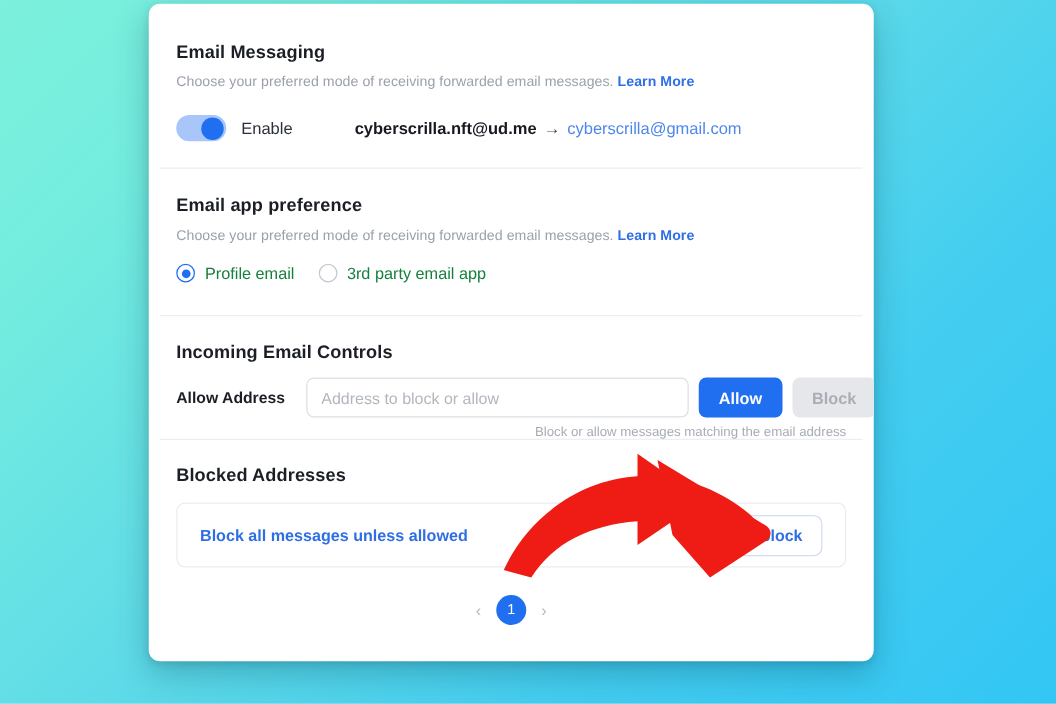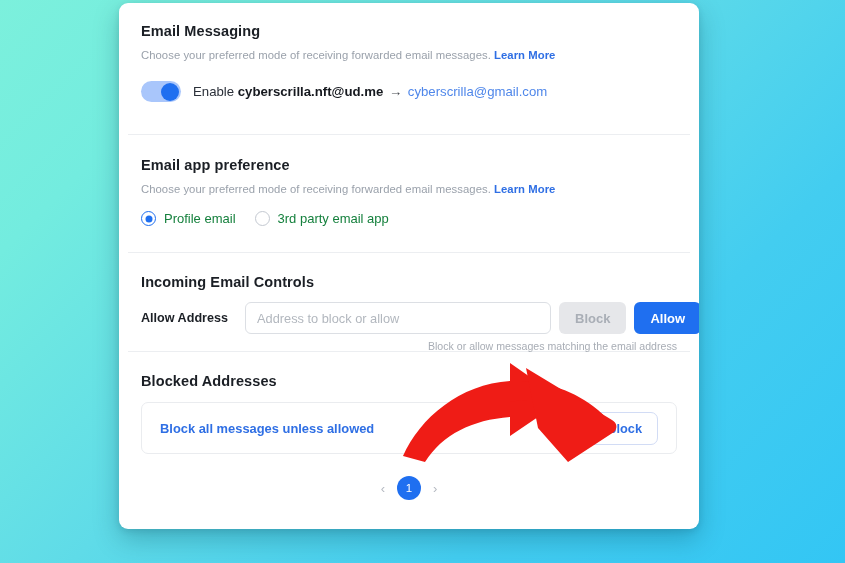--- a/index.html
+++ b/index.html
@@ -57,21 +57,21 @@
   }
   .link {
     color: #2f6fe4;
     font-weight: bold;
     text-decoration: none;
     cursor: pointer;
   }
 
   
   #sec-messaging { height: 131px; }
-  #sec-messaging .sec-title { padding-top: 20px; }
+  #sec-messaging .sec-title { padding-top: 31px; }
   #sec-messaging .sec-sub { padding-top: 10px; }
 
   .enable-row {
     display: flex;
     align-items: center;
     padding-top: 20px;
   }
   .toggle {
     width: 40px;
     height: 21px;
@@ -89,21 +89,21 @@
     height: 18px;
     border-radius: 50%;
     background: #1f6ff0;
   }
   .enable-text {
     margin-left: 12px;
     font-size: 13.2px;
     color: #2b3039;
     white-space: nowrap;
   }
-  .enable-text .addr-bold { font-weight: bold; color: #16191f; }
+  .enable-text .addr-bold { font-weight: bold; color: #16191f; margin-left: 46px; }
   .enable-text .arrow-glyph { color: #44484f; padding: 0 2px; }
   .enable-text .addr-link { color: #4f87ea; }
 
   
   #sec-pref { height: 117px; }
   #sec-pref .sec-title { padding-top: 22px; }
   #sec-pref .sec-sub { padding-top: 10px; }
 
   .radio-row {
     display: flex;
@@ -326,22 +326,22 @@
   </div>
 
   <div class="divider"></div>
 
   <div class="section" id="sec-incoming">
     <h2 class="sec-title">Incoming Email Controls</h2>
 
     <div class="field-row">
       <span class="field-label">Allow Address</span>
       <input class="addr-input" type="text" placeholder="Address to block or allow" style="">
+      <button class="btn btn-allow">Allow</button>
       <button class="btn btn-block">Block</button>
-      <button class="btn btn-allow">Allow</button>
     </div>
     <div class="helper">Block or allow messages matching the email address</div>
   </div>
 
   <div class="divider"></div>
 
   <div class="section" id="sec-blocked">
     <h2 class="sec-title">Blocked Addresses</h2>
 
     <div class="blocked-list">

